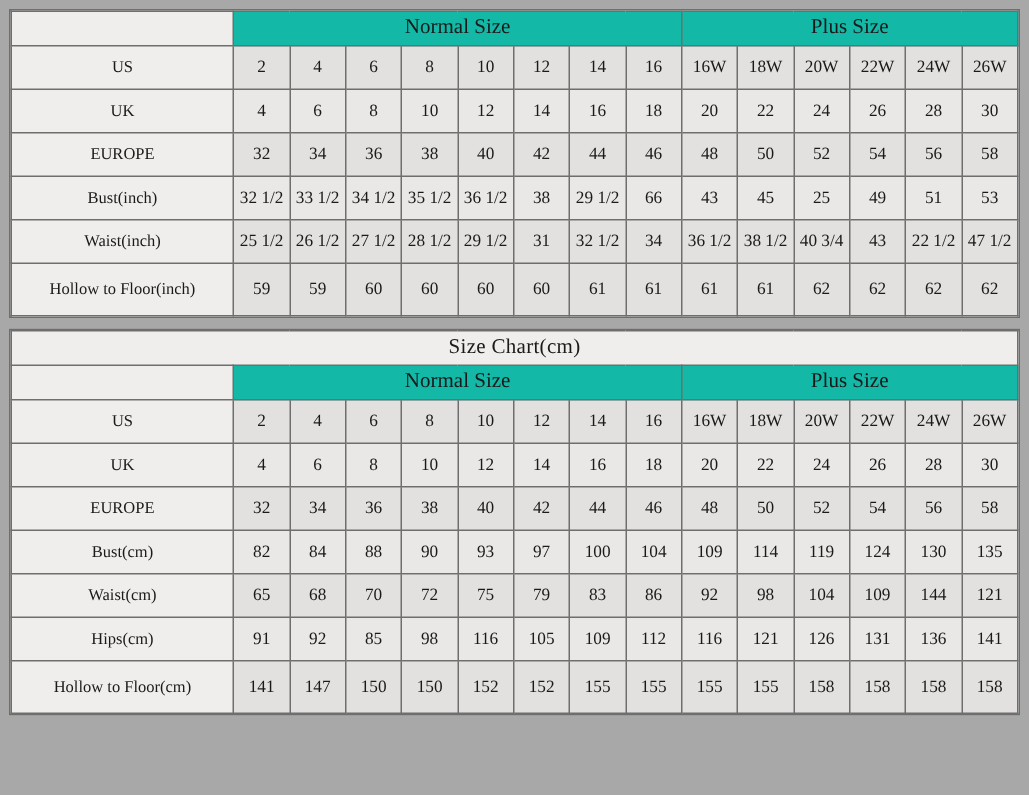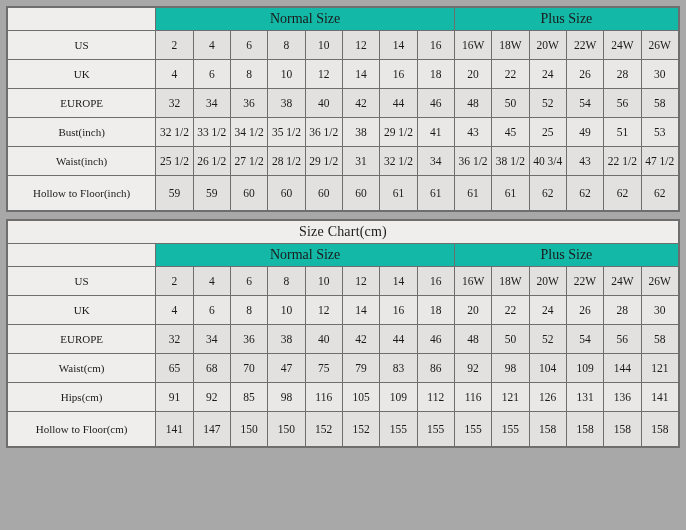--- a/index.html
+++ b/index.html
@@ -157,21 +157,21 @@
 
         <tr>
           <td class="rowlabel">Bust(inch)</td>
           <td class="datacell odd">32 1/2</td>
           <td class="datacell odd">33 1/2</td>
           <td class="datacell odd">34 1/2</td>
           <td class="datacell odd">35 1/2</td>
           <td class="datacell odd">36 1/2</td>
           <td class="datacell odd">38</td>
           <td class="datacell odd">29 1/2</td>
-          <td class="datacell odd">41</td>
+          <td class="datacell odd">66</td>
           <td class="datacell odd">43</td>
           <td class="datacell odd">45</td>
           <td class="datacell odd">25</td>
           <td class="datacell odd">49</td>
           <td class="datacell odd">51</td>
           <td class="datacell odd">53</td>
         </tr>
 
         <tr>
           <td class="rowlabel">Waist(inch)</td>
@@ -289,27 +289,44 @@
           <td class="datacell">44</td>
           <td class="datacell">46</td>
           <td class="datacell">48</td>
           <td class="datacell">50</td>
           <td class="datacell">52</td>
           <td class="datacell">54</td>
           <td class="datacell">56</td>
           <td class="datacell">58</td>
         </tr>
 
+        <tr>
+          <td class="rowlabel">Bust(cm)</td>
+          <td class="datacell odd">82</td>
+          <td class="datacell odd">84</td>
+          <td class="datacell odd">88</td>
+          <td class="datacell odd">90</td>
+          <td class="datacell odd">93</td>
+          <td class="datacell odd">97</td>
+          <td class="datacell odd">100</td>
+          <td class="datacell odd">104</td>
+          <td class="datacell odd">109</td>
+          <td class="datacell odd">114</td>
+          <td class="datacell odd">119</td>
+          <td class="datacell odd">124</td>
+          <td class="datacell odd">130</td>
+          <td class="datacell odd">135</td>
+        </tr>
 
         <tr>
           <td class="rowlabel">Waist(cm)</td>
           <td class="datacell">65</td>
           <td class="datacell">68</td>
           <td class="datacell">70</td>
-          <td class="datacell">47</td>
+          <td class="datacell">72</td>
           <td class="datacell">75</td>
           <td class="datacell">79</td>
           <td class="datacell">83</td>
           <td class="datacell">86</td>
           <td class="datacell">92</td>
           <td class="datacell">98</td>
           <td class="datacell">104</td>
           <td class="datacell">109</td>
           <td class="datacell">144</td>
           <td class="datacell">121</td>

